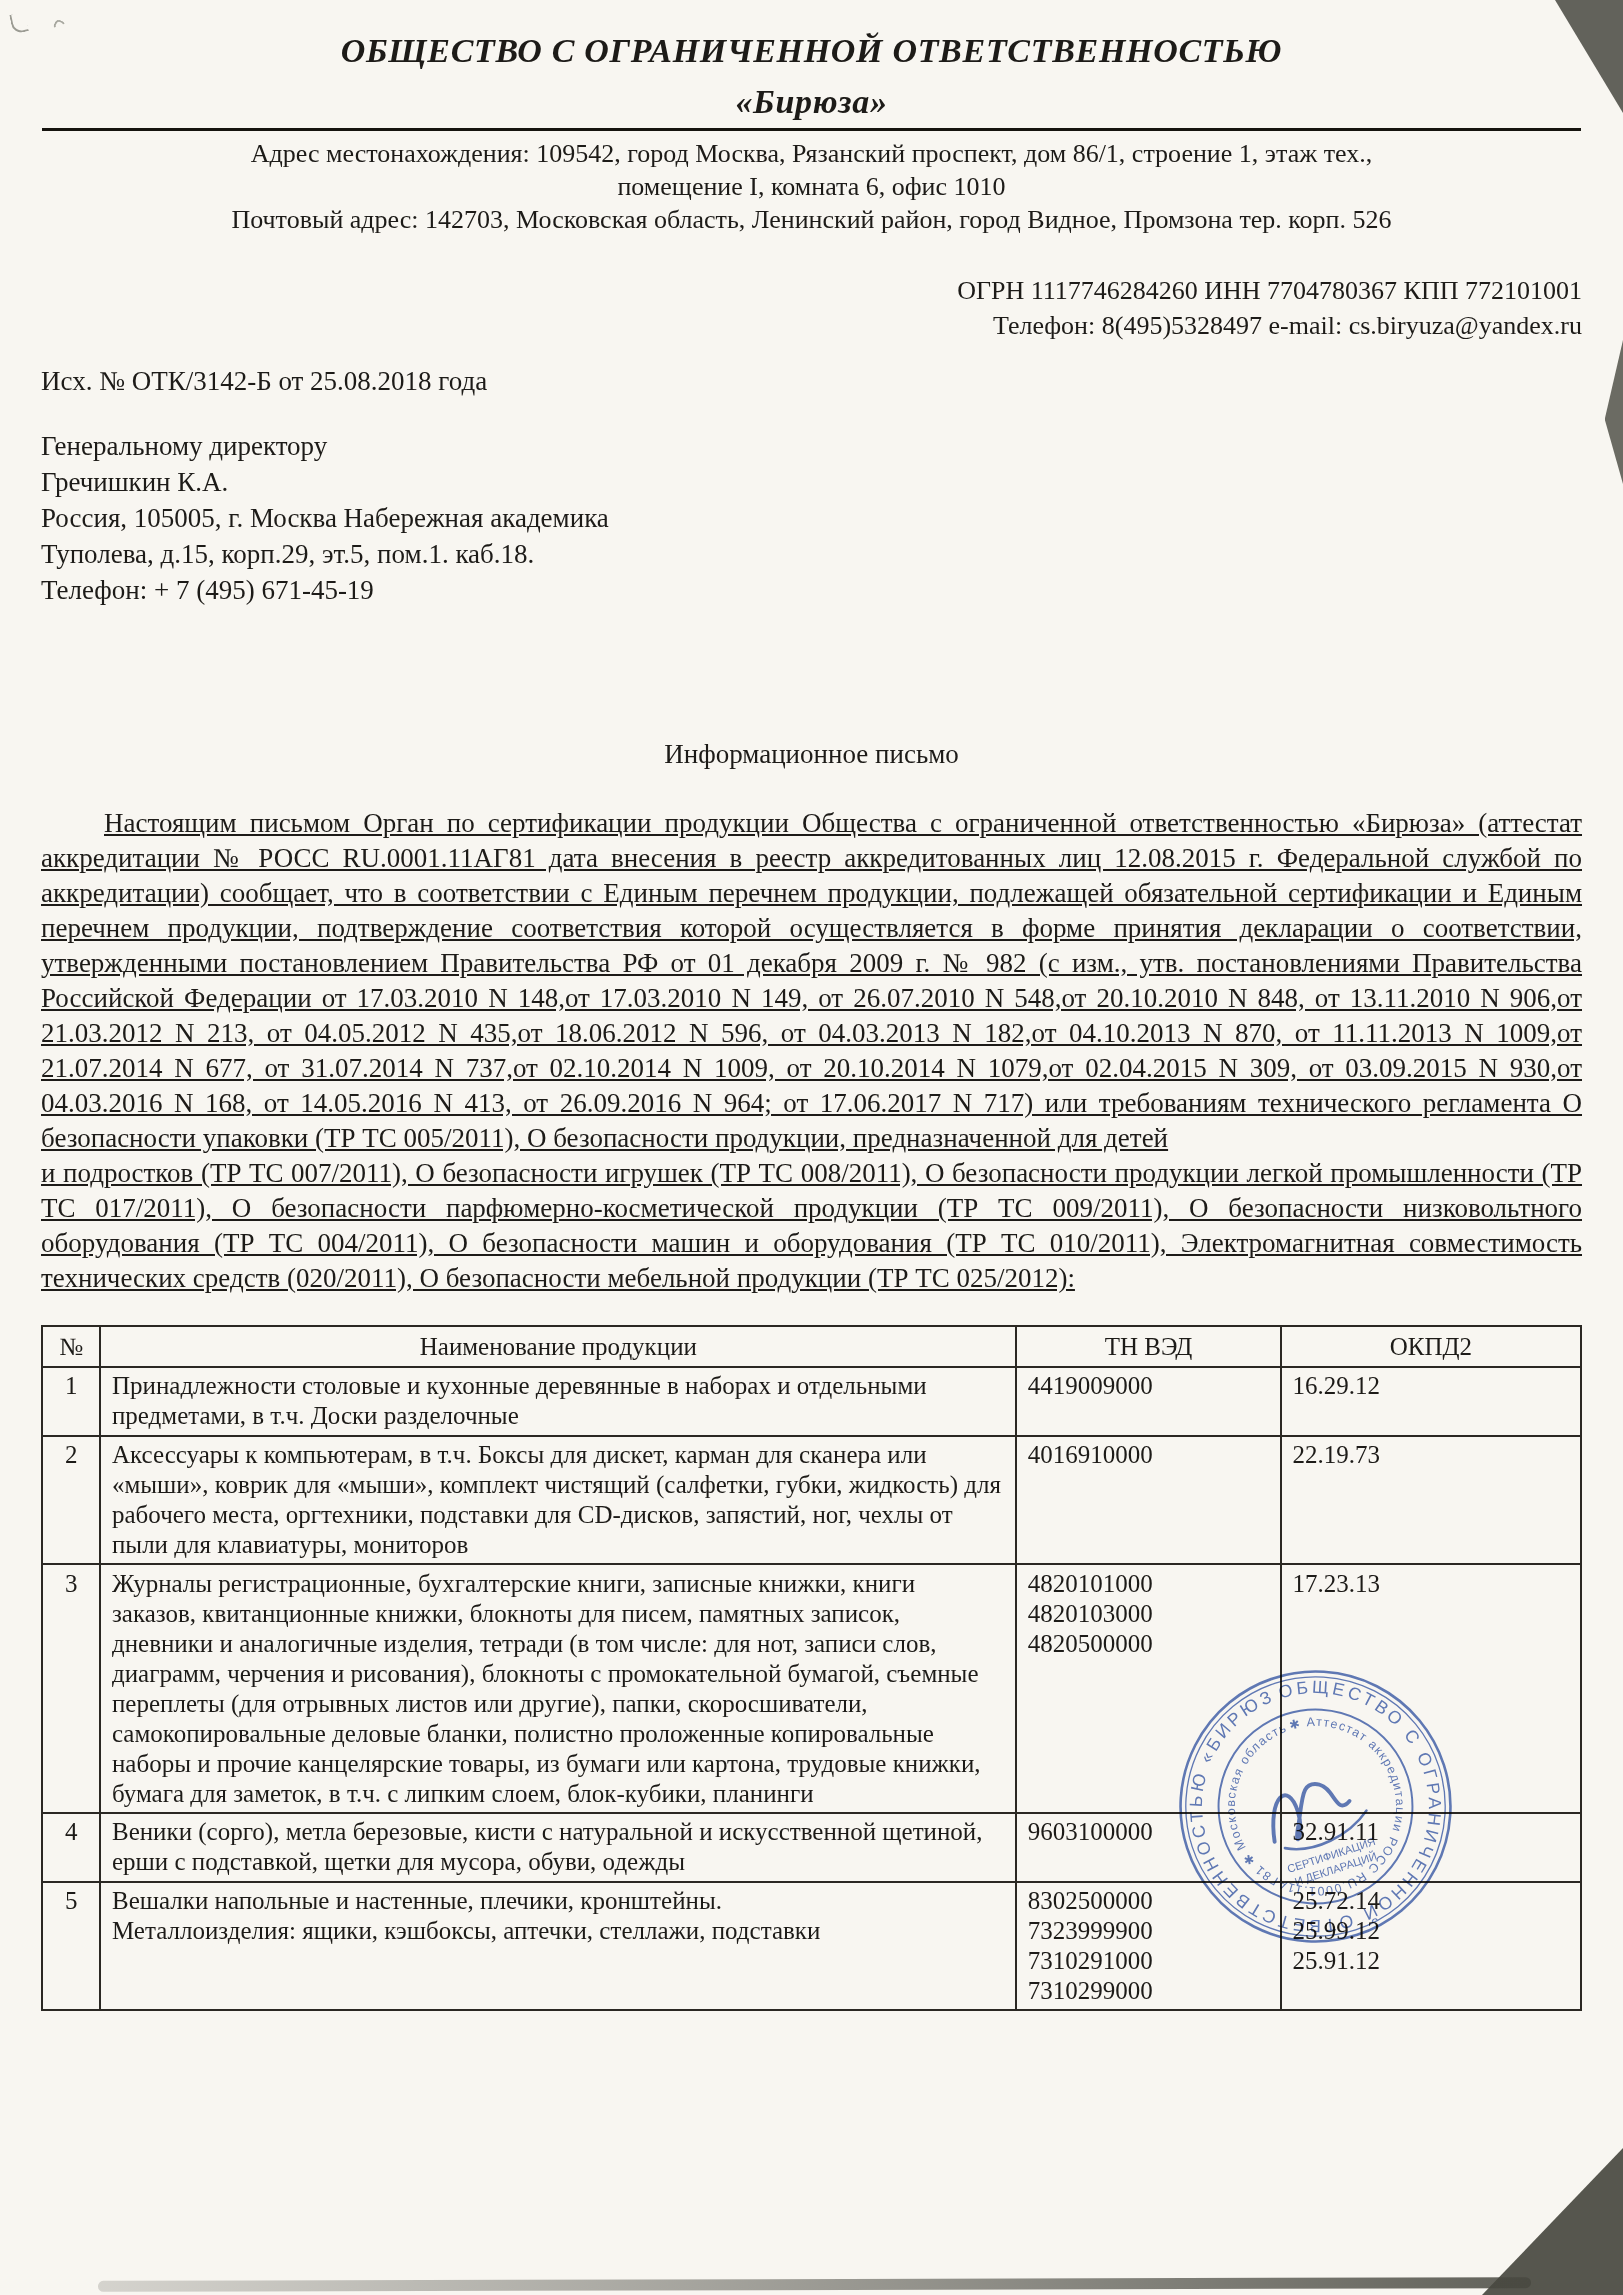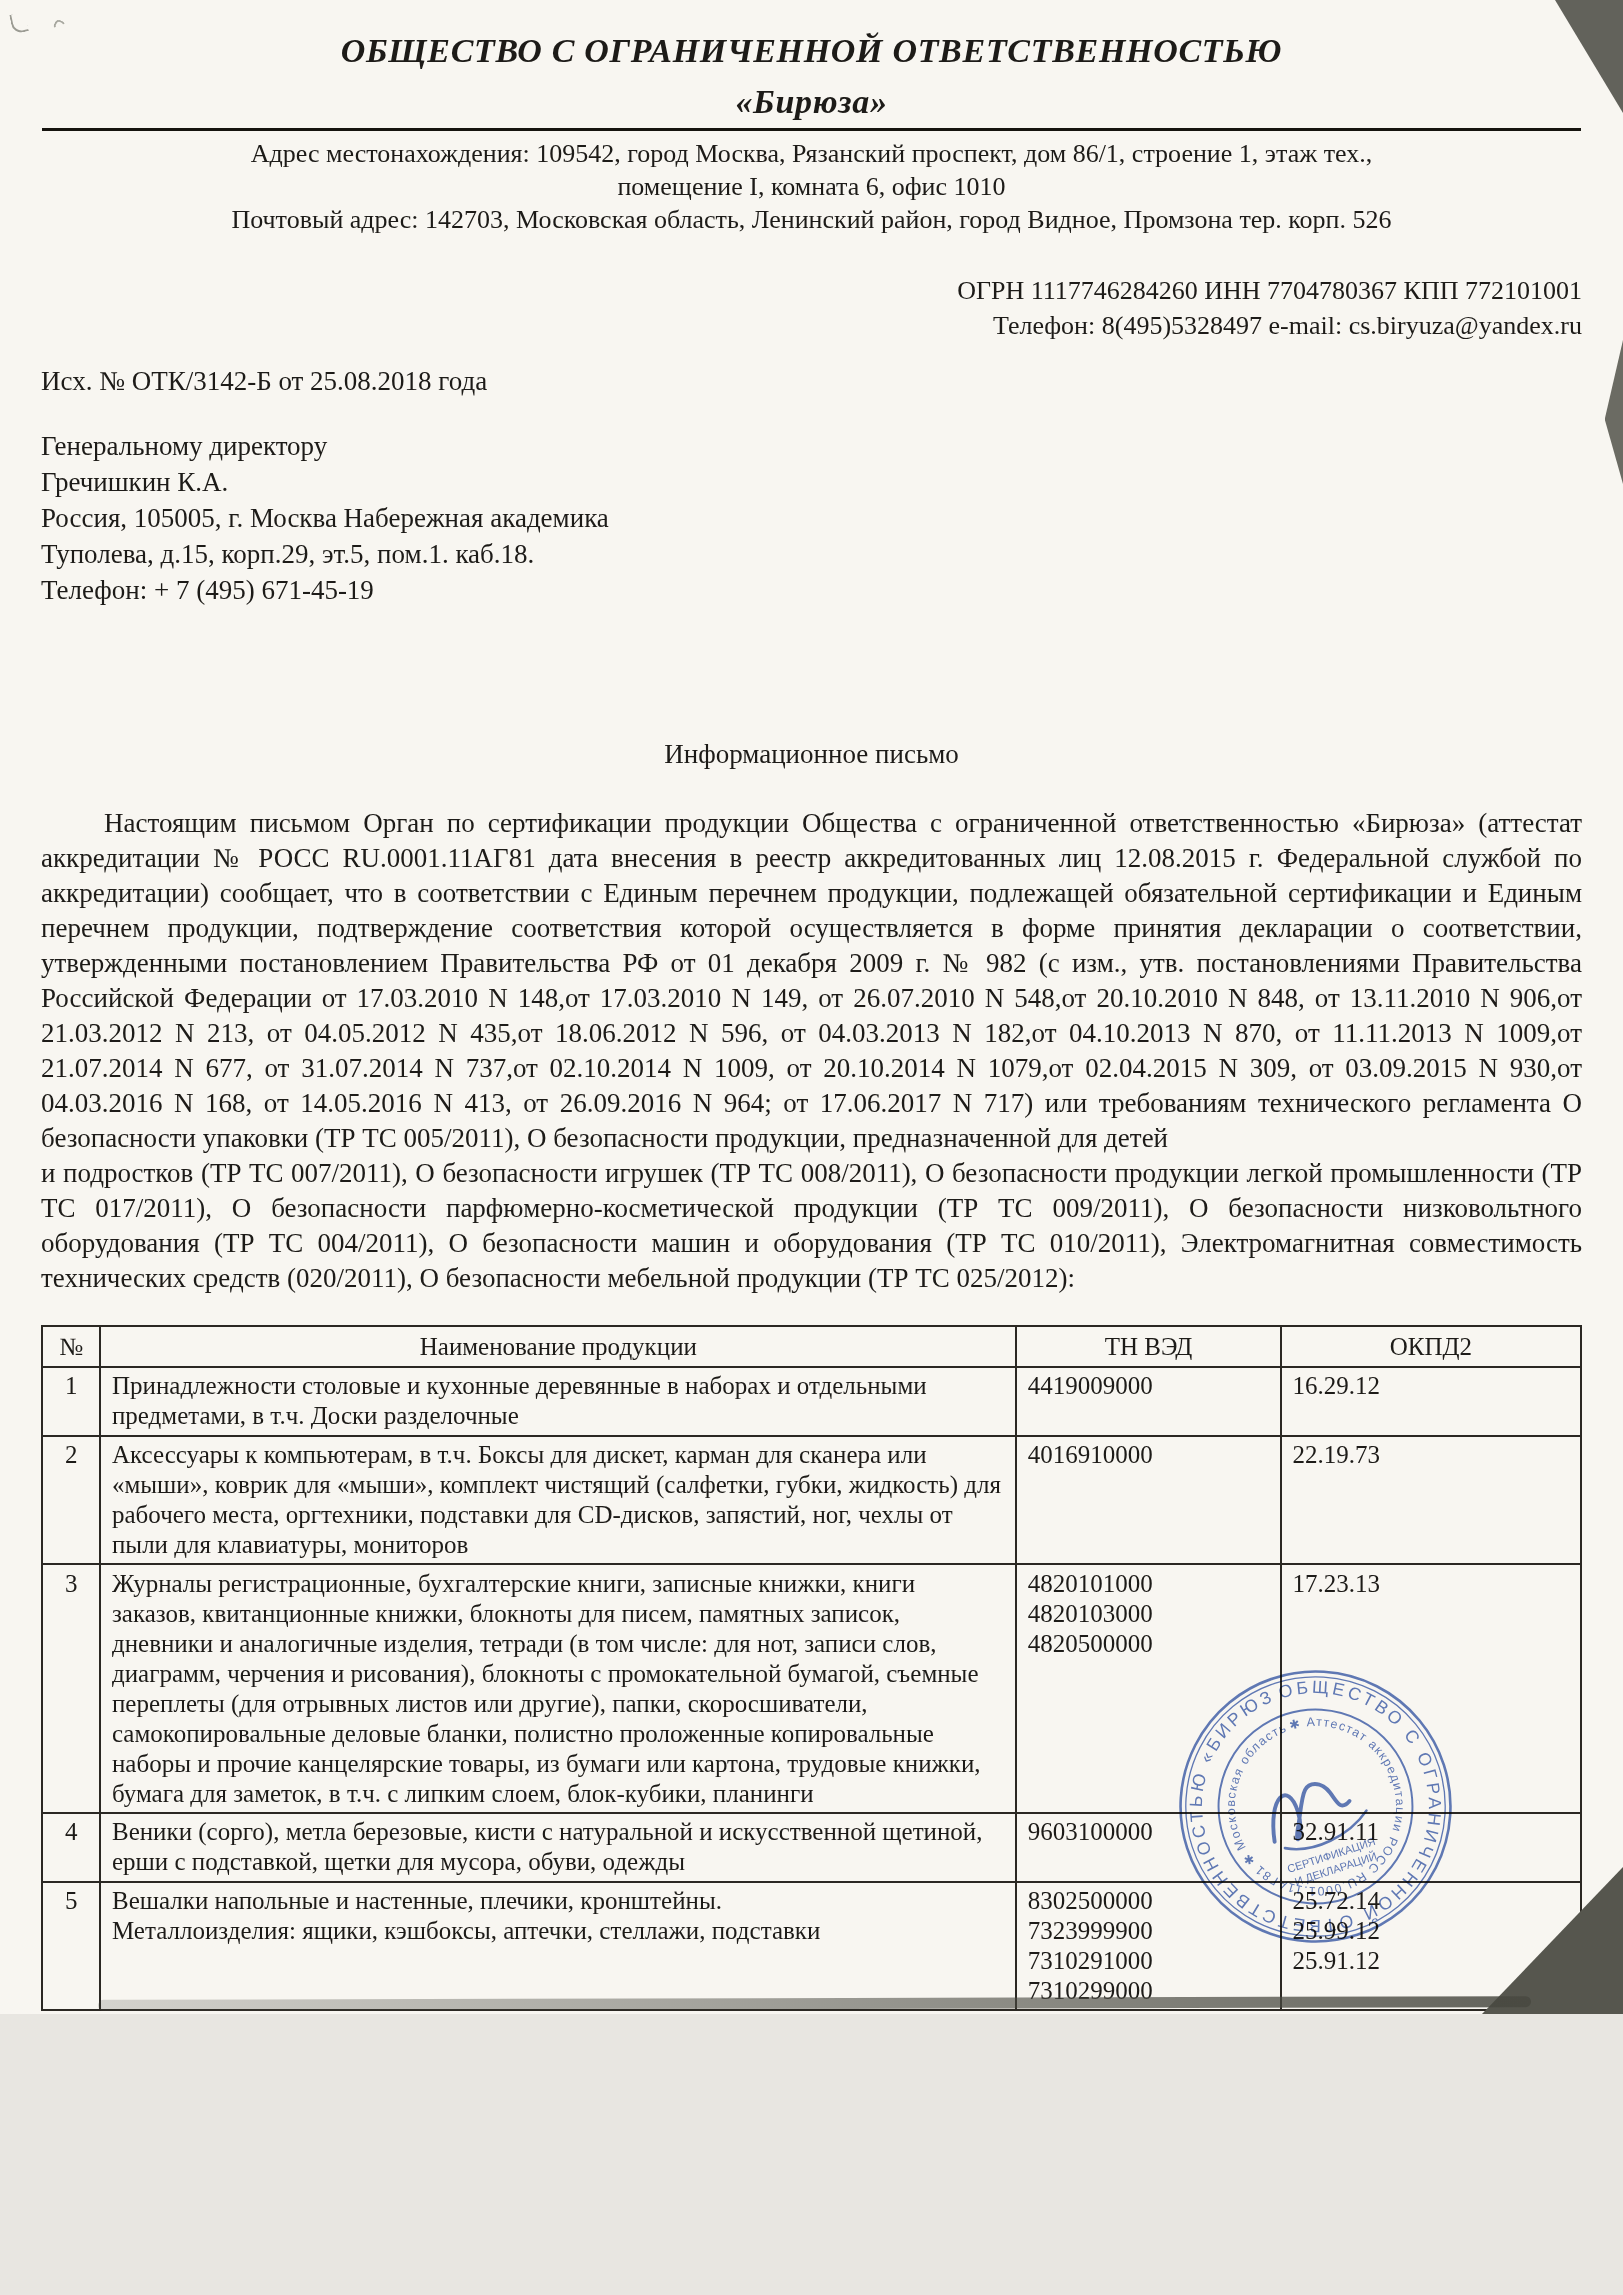--- a/index.html
+++ b/index.html
@@ -1,21 +1,21 @@
 <!DOCTYPE html>
 <html style="font-size:10.5px"><head>
 <meta charset="utf-8">
 <style>
   * { margin:0; padding:0; box-sizing:border-box; }
   html,body { background:#e8e6e1; }
   body { font-family:"Liberation Serif","DejaVu Serif",serif; color:#1d1b18; }
 
   .page {
     position:relative;
-    width:1623px; height:2014px;
+    width:1623px; height:2295px;
     background:#f8f6f1;
     overflow:hidden;
     padding:31px 41px 0 41px;
   }
 
   
   .corner-tr { position:absolute; top:0; right:0; width:0; height:0;
     border-top:113px solid #62625b; border-left:68px solid transparent; }
   .sliver-r { position:absolute; top:340px; right:0; width:18.3px; height:144px;
     background:#6b6b63; clip-path:polygon(100% 0,100% 100%,0 55%); }
@@ -39,21 +39,21 @@
   .addr { text-align:center; font-size:26px; line-height:33px; }
   .reg-block { margin-top:37px; text-align:right; font-size:26px; line-height:35px; }
 
   .outgoing { margin-top:23px; font-size:27px; }
 
   .recipient { margin-top:31px; text-align:left; padding-right:65px;
     font-size:27px; line-height:36px; }
 
   .subject { margin-top:131px; text-align:center; font-size:27px; }
 
-  .body-text { margin-top:36px; font-size:27px; line-height:35px; text-align:justify; }
+  .body-text { margin-top:36px; font-size:27px; line-height:35px; text-align:justify;text-decoration:underline; }
   .body-text .p1 { text-indent:63px; }
   .body-text .p2 { text-indent:0; }
 
   
   .products { width:100%; border-collapse:collapse; margin-top:29px;
     font-size:25px; line-height:30px; }
   .products th, .products td { border:2px solid #2b2823; padding:3.3px 10.5px; vertical-align:top; }
   .products th { font-weight:normal; text-align:center; padding:4.6px 5.2px; }
   .c-num { width:3.8%; } .c-name { width:59.5%; } .c-tnved { width:17.2%; } .c-okpd { width:19.5%; }
   td.num { text-align:center; }

